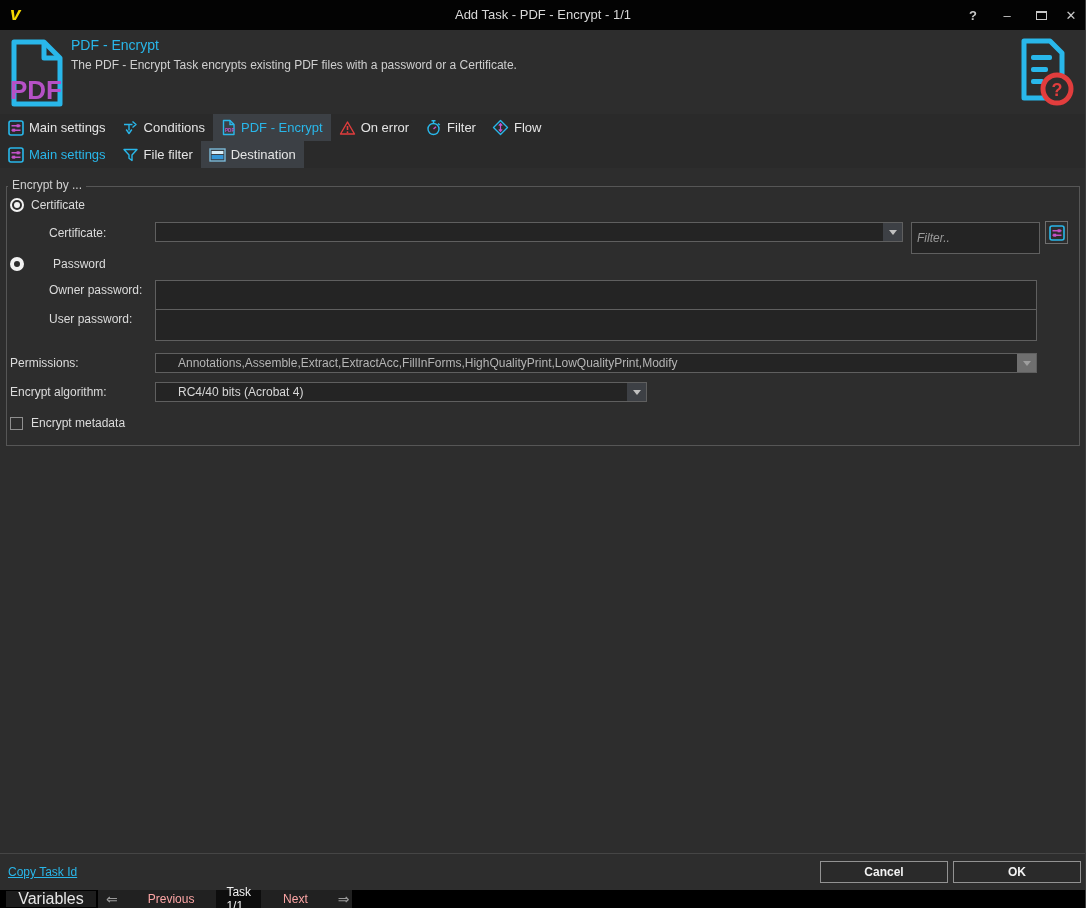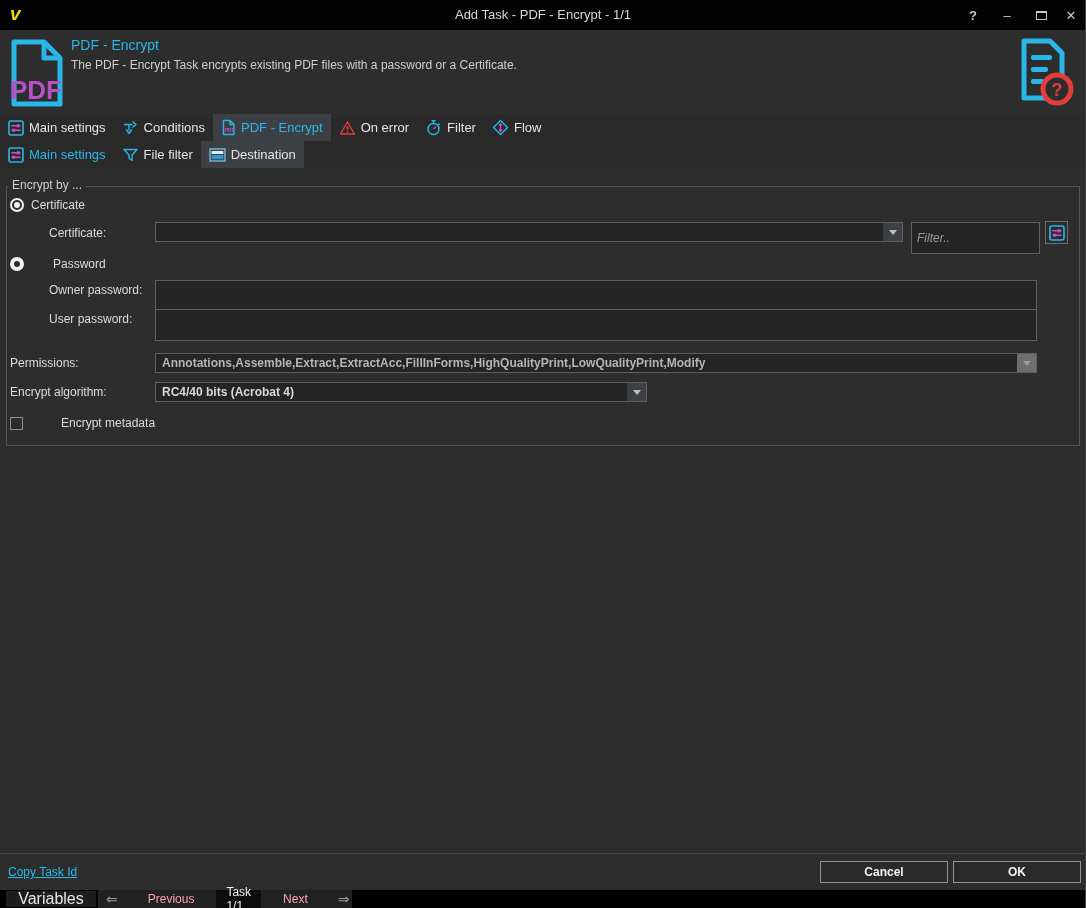--- a/index.html
+++ b/index.html
@@ -48,21 +48,21 @@
   .radio { width:14px; height:14px; border-radius:50%; background:#2d2d2d; position:relative; cursor:default; }
   .radio.sel { border:2px solid #f2f2f2; }
   .radio.sel::after { content:""; position:absolute; left:2px; top:2px; width:6px; height:6px; border-radius:50%; background:#f2f2f2; }
   .radio.unsel { border:4px solid #f2f2f2; }
 
   .tfield { background:#242424; border:1px solid #5f5f5f; height:19px; color:#d8d8d8;
             font-size:12px; padding:15px 5px; font-family:"Liberation Sans", sans-serif;font-style:italic; }
   .tfield::placeholder { color:#9a9a9a; }
 
   .combo { background:#242424; border:1px solid #5f5f5f; height:20px; position:relative;
-           display:flex; align-items:center; padding:0 24px 0 6px; font-size:12px; color:#d8d8d8; cursor:default;font-weight:bold; }
+           display:flex; align-items:center; padding:0 24px 0 22px; font-size:12px; color:#d8d8d8; cursor:default; }
   .combo .arrowbtn { position:absolute; right:0; top:0; bottom:0; width:19px; background:#3d4045;
                      display:flex; align-items:center; justify-content:center; }
   .combo .arrowbtn.lt { background:#6f6f6f; }
   .tri { width:0; height:0; border-left:4px solid transparent; border-right:4px solid transparent; border-top:5px solid #c0c0c0; }
   .arrowbtn.lt .tri { border-top-color:#9e9e9e; }
   .combo.dim { color:#b5b5b5; }
 
   .iconbtn { width:23px; height:23px; background:#2d2d2d; border:1px solid #6f6f6f;
              display:flex; align-items:center; justify-content:center; cursor:default; }
 
@@ -269,21 +269,21 @@
     <div class="row" style="left:10px; top:217px;">
       <span class="flabel">Encrypt algorithm:</span>
     </div>
     <div class="combo" style="position:absolute; left:155px; top:214px; width:492px;">
       <span>RC4/40 bits (Acrobat 4)</span>
       <span class="arrowbtn">
           <span class="tri"></span>
         </span>
     </div>
 
-    <div class="row" style="left:10px; top:248px;gap:30px;">
+    <div class="row" style="left:10px; top:248px;">
       <span class="checkbox"></span>
       <span class="flabel" style="margin-left:8px;">Encrypt metadata</span>
     </div>
   </div>
 
   <div class="actionbar">
     <a class="copylink">Copy Task Id</a>
     <div class="abtn cancel">Cancel</div>
     <div class="abtn ok">OK</div>
   </div>

